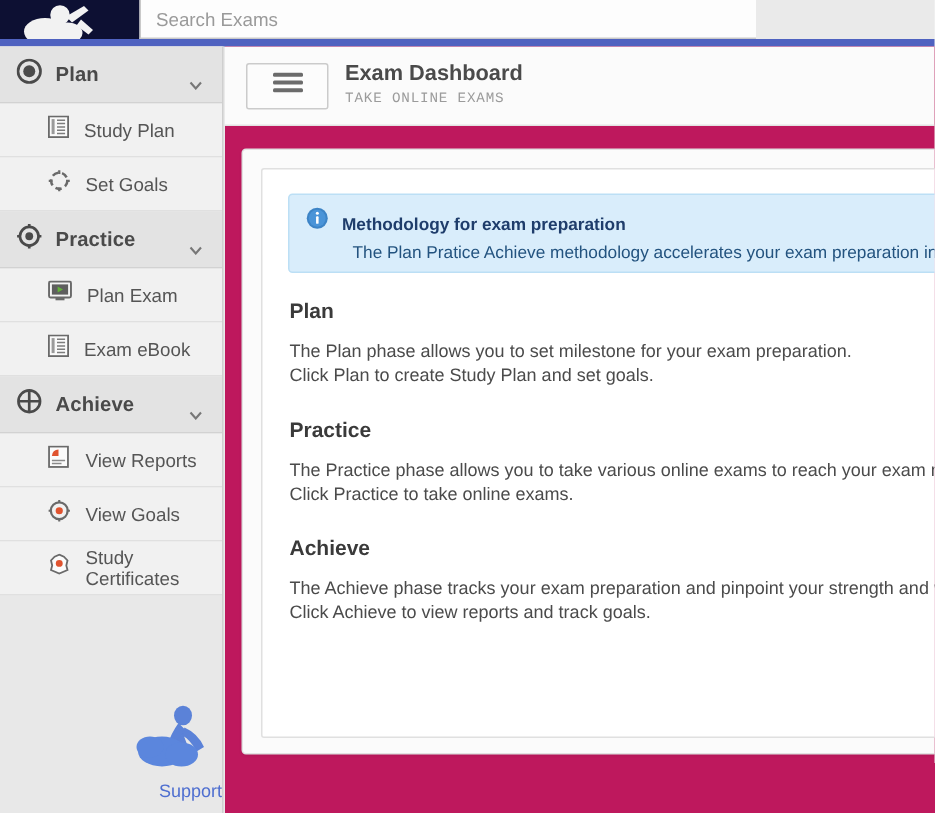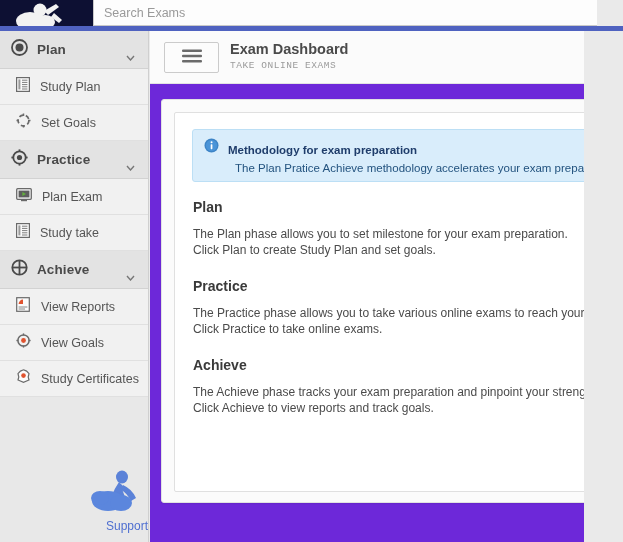--- a/index.html
+++ b/index.html
@@ -7,21 +7,21 @@
     width: 623px; height: 542px;
     overflow: hidden;
     background: #eaeaea;
     font-family: "Liberation Sans", sans-serif;
     -webkit-font-smoothing: antialiased;
   }
 
   
   .navbar {
     position: absolute; top: 0; left: 0;
-    width: 597px; height: 26px;
+    width: 504px; height: 26px;
     background: #0d1033;
     overflow: hidden;
   }
   .navbar-strip {
     position: absolute; top: 26px; left: 0;
     width: 623px; height: 5px;
     background: #4f62c0;
   }
   .logo {
     position: absolute; left: 14px; top: 0px;
@@ -70,21 +70,21 @@
     margin-top: -3px;
     width: 9px; height: 6px;
   }
   .sub-item {
     position: relative;
     height: 36px;
     background: #f1f1f1;
     border-bottom: 1px solid #e0e0e0;
     display: flex;
     align-items: center;
-    padding-left: 16px;
+    padding-left: 32px;
     cursor: pointer;
   }
   .sub-item .s-label {
     font-size: 12.5px;
     color: #555;
     margin-left: 10px;
   }
   .ico { display: block; flex: 0 0 auto; }
 
   
@@ -100,22 +100,22 @@
   .support-label {
     font-size: 12px;
     color: #4f6fd0;
     margin-top: 2px;
   }
 
   
   .main {
     position: absolute;
     left: 150px; top: 31px;
-    width: 434px; height: 511px;
-    background: #6d28d9;
+    width: 473px; height: 511px;
+    background: #be185d;
     overflow: hidden;
   }
   .topbar {
     position: absolute; top: 0; left: 0;
     width: 473px; height: 53px;
     background: #fbfbfb;
     border-bottom: 1px solid #e3e3e3;
   }
   .menu-btn {
     position: absolute; left: 14px; top: 11px;
@@ -311,21 +311,21 @@
         <rect x="2.4" y="2.4" width="2" height="10" fill="#9a9a9a"></rect>
         <g stroke="#7d7d7d" stroke-width="1">
           <line x1="6" y1="3.2" x2="11.4" y2="3.2"></line>
           <line x1="6" y1="5.4" x2="11.4" y2="5.4"></line>
           <line x1="6" y1="7.6" x2="11.4" y2="7.6"></line>
           <line x1="6" y1="9.8" x2="11.4" y2="9.8"></line>
           <line x1="6" y1="12" x2="11.4" y2="12"></line>
         </g>
       </svg>
     </span>
-    <span class="s-label">Study take</span>
+    <span class="s-label">Exam eBook</span>
   </div>
 
   <div class="group-header">
     <span class="ico">
       <svg width="17" height="17" viewBox="0 0 17 17">
         <circle cx="8.5" cy="8.5" r="7.2" fill="none" stroke="#4a4a4a" stroke-width="1.8"></circle>
         <line x1="8.5" y1="1.3" x2="8.5" y2="15.7" stroke="#4a4a4a" stroke-width="1.8"></line>
         <line x1="1.3" y1="8.5" x2="15.7" y2="8.5" stroke="#4a4a4a" stroke-width="1.8"></line>
       </svg>
     </span>

